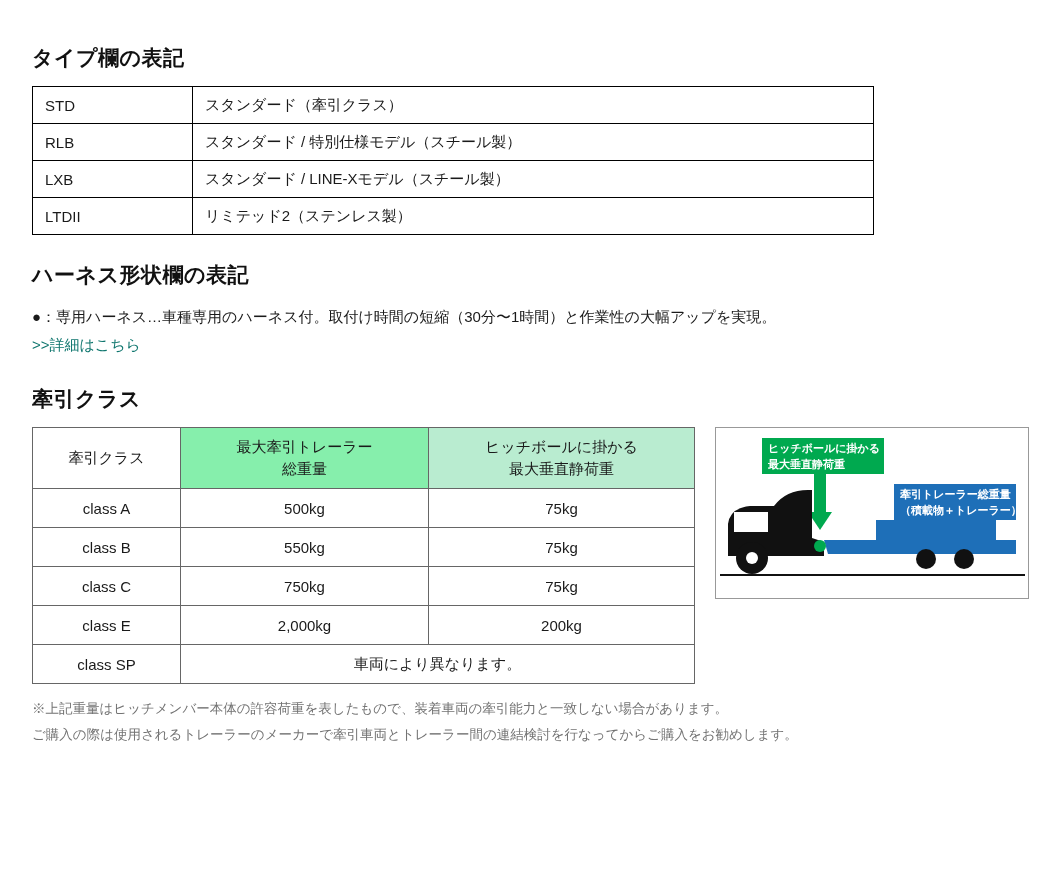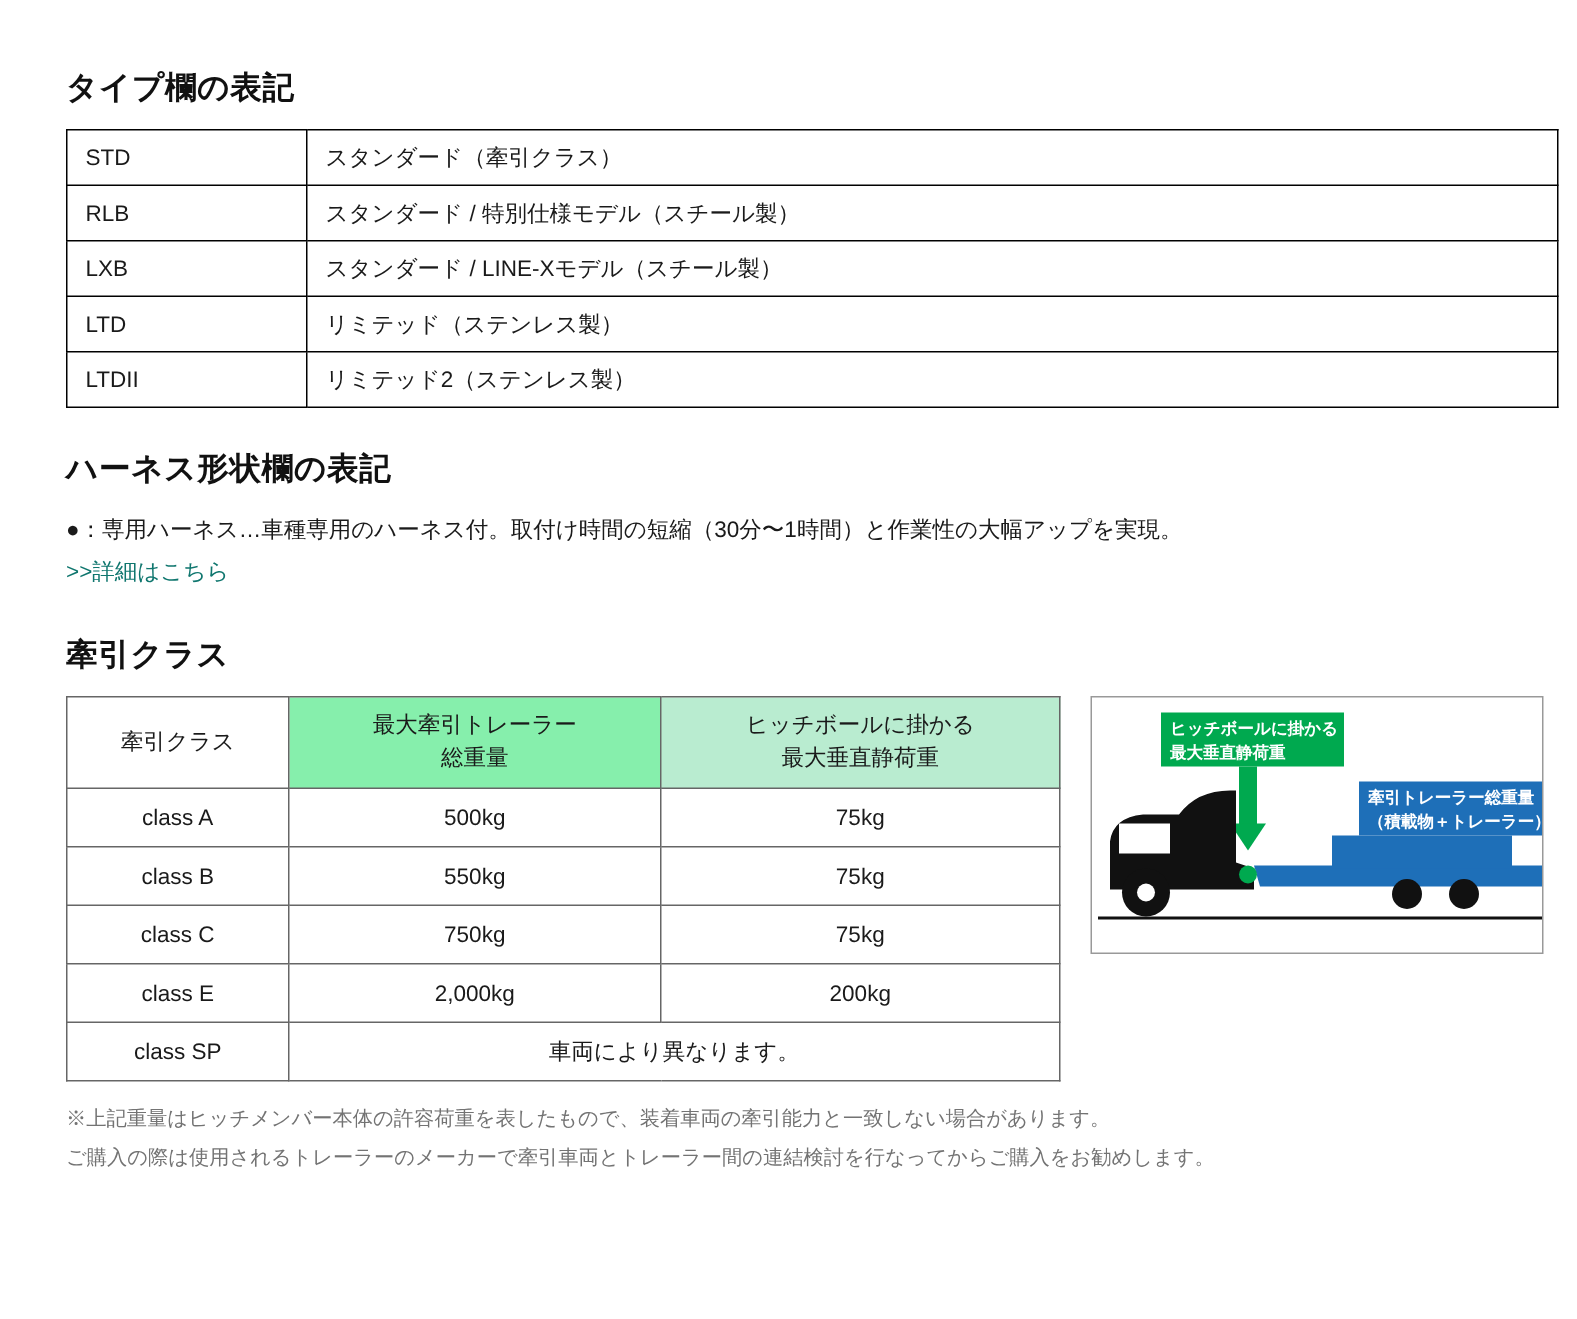--- a/index.html
+++ b/index.html
@@ -11,36 +11,35 @@
     width: 1051px;
     height: 879px;
     font-family: "Liberation Sans", sans-serif;
     color: #1a1a1a;
     position: relative;
     overflow: hidden;
   }
   .page {
     padding: 44px 22px 0 32px;
     box-sizing: border-box;
-    margin-left: 12px;
   }
   h2.section-title {
     font-size: 21px;
     font-weight: bold;
     margin: 0 0 14px 0;
     letter-spacing: 0.5px;
     color: #111;
   }
   h2.section-title.sp2 {
     margin-top: 26px;
   }
   
   table.type-table {
     border-collapse: collapse;
-    width: 995px;
+    width: 842px;
     table-layout: fixed;
   }
   table.type-table td {
     border: 1px solid #000;
     height: 36px;
     font-size: 15px;
     padding: 0 0 0 12px;
     vertical-align: middle;
   }
   table.type-table td.code {
@@ -122,24 +121,20 @@
       </tr>
       <tr>
         <td class="code">RLB</td>
         <td>スタンダード / 特別仕様モデル（スチール製）</td>
       </tr>
       <tr>
         <td class="code">LXB</td>
         <td>スタンダード / LINE-Xモデル（スチール製）</td>
       </tr>
       <tr>
-        <td class="code">LTD</td>
-        <td>リミテッド（ステンレス製）</td>
-      </tr>
-      <tr>
         <td class="code">LTDII</td>
         <td>リミテッド2（ステンレス製）</td>
       </tr>
     </tbody>
   </table>
 
   <h2 class="section-title sp2">ハーネス形状欄の表記</h2>
 
   <div class="harness-lines">
     <div class="harness-line">●：専用ハーネス…車種専用のハーネス付。取付け時間の短縮（30分〜1時間）と作業性の大幅アップを実現。</div>

